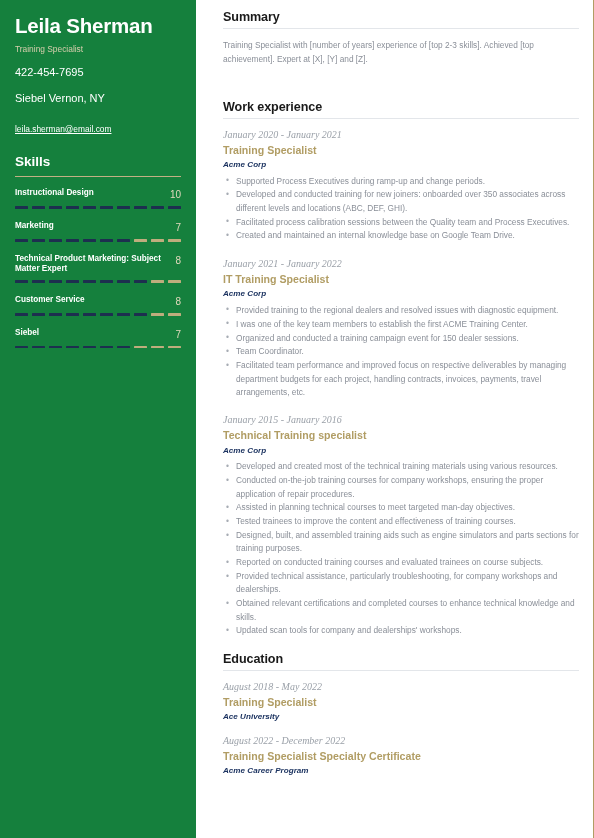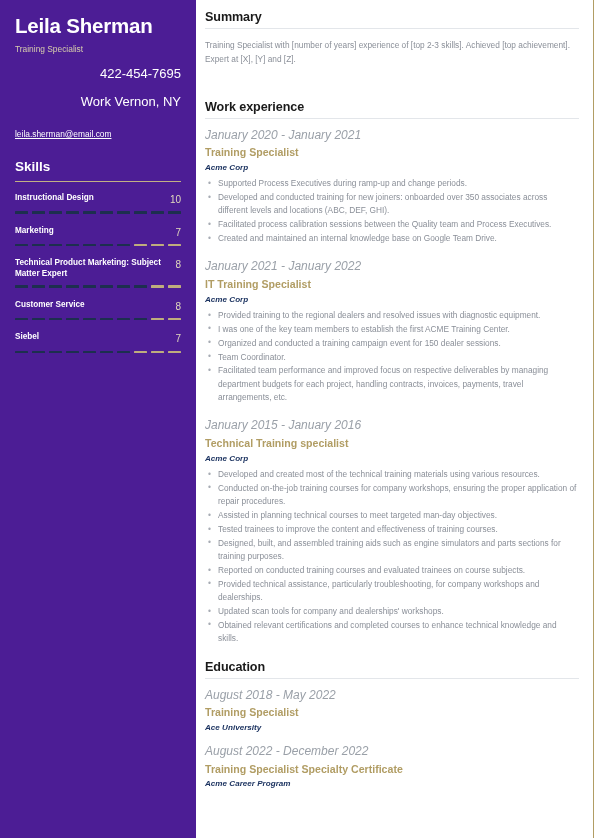--- a/index.html
+++ b/index.html
@@ -18,21 +18,21 @@
     height: 838px;
     background: #ffffff;
     display: flex;
     border-right: 1px solid #b19d64;
   }
 
   
   .sidebar {
     width: 196px;
     min-width: 196px;
-    background: #4c1d95;
+    background: #15803d;
     padding: 14px 15px 0 15px;
     color: #ffffff;
   }
 
   .name {
     font-size: 20.5px;
     font-weight: bold;
     letter-spacing: -0.2px;
     line-height: 1.15;
     color: #ffffff;
@@ -40,25 +40,24 @@
   }
 
   .job-subtitle {
     font-size: 8.4px;
     color: #d8cead;
     margin-bottom: 12px;
     line-height: 1.2;
   }
 
   .contact-line {
-    font-size: 13px;
+    font-size: 11px;
     color: #ffffff;
     margin-bottom: 13px;
     line-height: 1.2;
-    text-align: right;
   }
 
   .contact-link {
     font-size: 8.4px;
     color: #ffffff;
     text-decoration: underline;
     display: inline-block;
     line-height: 1.2;
   }
 
@@ -113,21 +112,21 @@
     flex: 1;
     height: 2.6px;
     border-radius: 0.5px;
   }
   .seg.on  { background: #1d2f4f; }
   .seg.off { background: #bfad7d; }
 
   
   .main {
     flex: 1;
-    padding: 10px 14px 0 9px;
+    padding: 10px 14px 0 27px;
     overflow: hidden;
   }
 
   .section-title {
     font-size: 12.6px;
     font-weight: bold;
     color: #1a1a1a;
     margin-bottom: 4px;
     letter-spacing: -0.1px;
   }
@@ -142,25 +141,26 @@
     font-size: 8.3px;
     color: #8a8f98;
     line-height: 1.72;
     margin-bottom: 33px;
   }
 
   .entry { margin-bottom: 4px; }
   .entry-gap { margin-bottom: 14px; }
 
   .entry-dates {
-    font-size: 12px;
+    font-size: 10px;
     font-style: italic;
     color: #9aa0a8;
     margin-bottom: 3px;
     line-height: 1.3;
+    font-family: Liberation Serif, serif;
   }
 
   .entry-title {
     font-size: 10.6px;
     font-weight: bold;
     color: #b19d64;
     line-height: 1.28;
     margin-bottom: 3px;
   }
 
@@ -202,21 +202,21 @@
 </style>
 </head>
 <body>
 
 <div class="page">
 
   <aside class="sidebar">
     <div class="name">Leila Sherman</div>
     <div class="job-subtitle">Training Specialist</div>
     <div class="contact-line">422-454-7695</div>
-    <div class="contact-line">Work Vernon, NY</div>
+    <div class="contact-line">Siebel Vernon, NY</div>
     <a class="contact-link" href="#">leila.sherman@email.com</a>
 
     <div class="sidebar-section-title">Skills</div>
     <div class="sidebar-divider"></div>
 
     <div id="skills-list">
         <div class="skill">
           <div class="skill-head">
             <span class="skill-label">Instructional Design</span>
             <span class="skill-value">10</span>
@@ -346,22 +346,22 @@
           <div class="entry-title">Technical Training specialist</div>
           <div class="entry-org">Acme Corp</div>
           <ul class="bullets">
             <li>Developed and created most of the technical training materials using various resources.</li>
             <li>Conducted on-the-job training courses for company workshops, ensuring the proper application of repair procedures.</li>
             <li>Assisted in planning technical courses to meet targeted man-day objectives.</li>
             <li>Tested trainees to improve the content and effectiveness of training courses.</li>
             <li>Designed, built, and assembled training aids such as engine simulators and parts sections for training purposes.</li>
             <li>Reported on conducted training courses and evaluated trainees on course subjects.</li>
             <li>Provided technical assistance, particularly troubleshooting, for company workshops and dealerships.</li>
+            <li>Obtained relevant certifications and completed courses to enhance technical knowledge and skills.</li>
             <li>Updated scan tools for company and dealerships' workshops.</li>
-            <li>Obtained relevant certifications and completed courses to enhance technical knowledge and skills.</li>
           </ul>
         </div>
       </div>
 
     <div class="section-title section-spacer-top">Education</div>
     <div class="section-rule"></div>
     <div id="education-list">
         <div class="edu-block">
           <div class="entry-dates">August 2018 - May 2022</div>
           <div class="entry-title">Training Specialist</div>

